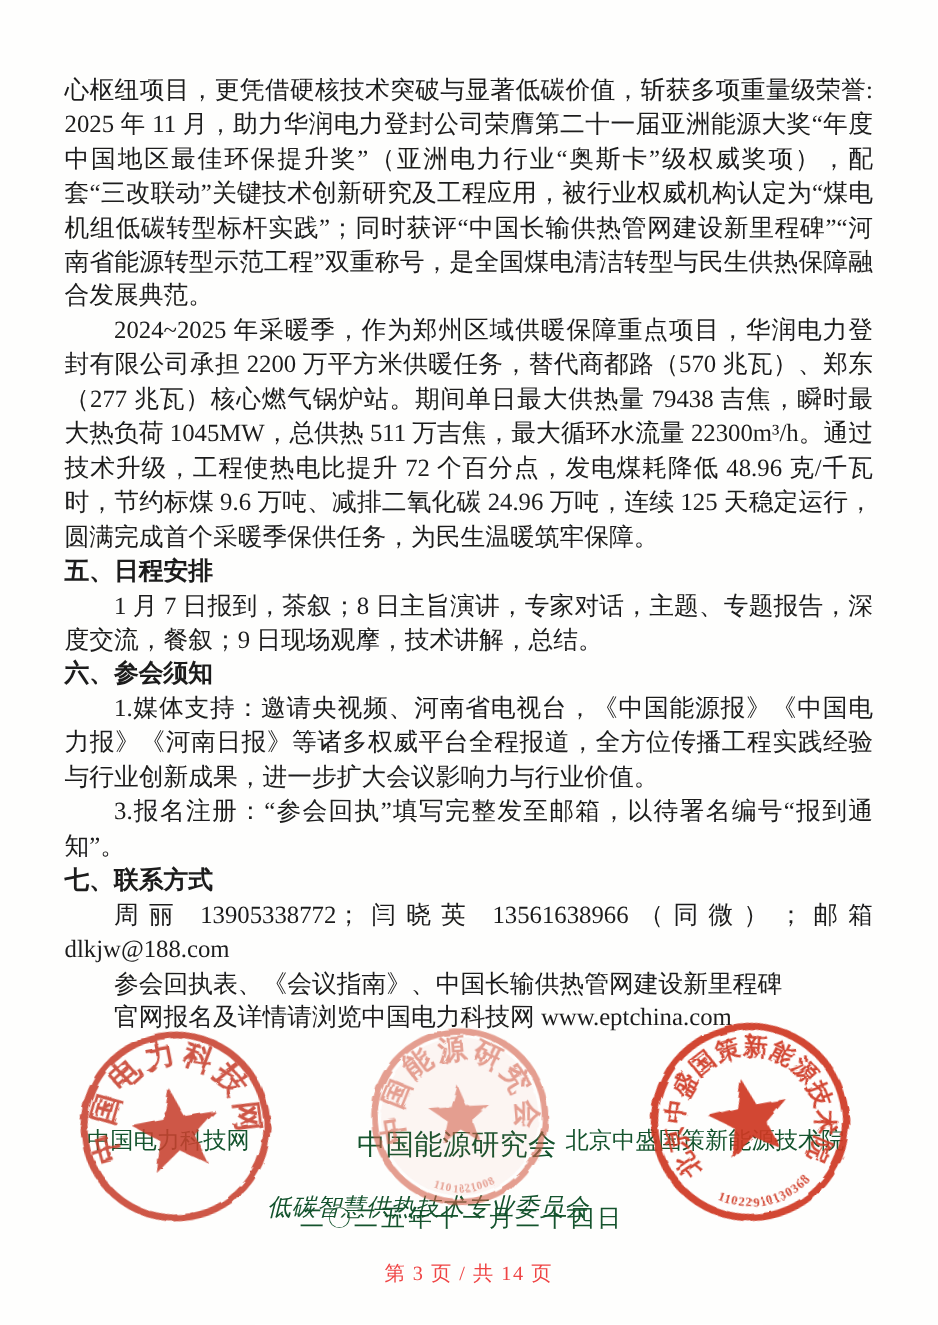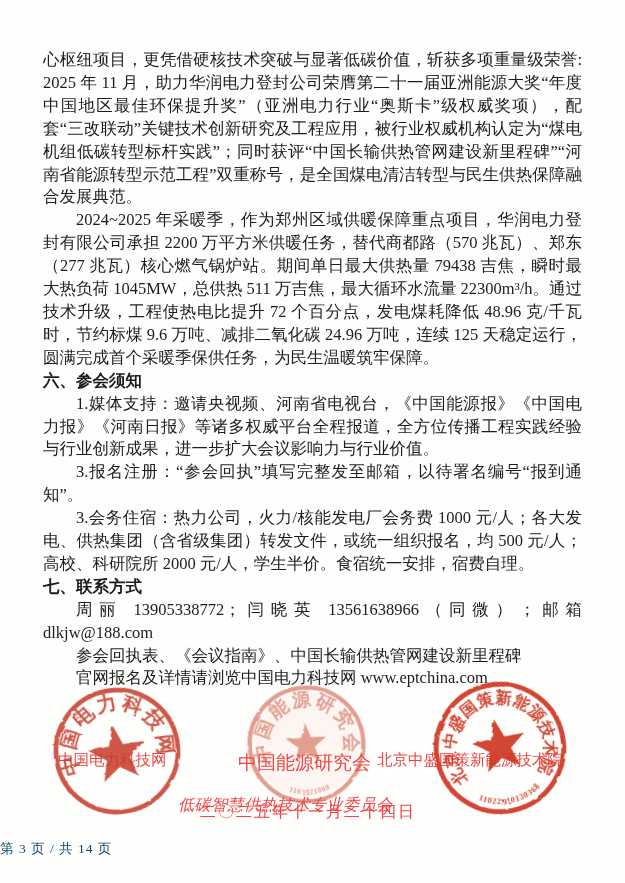--- a/index.html
+++ b/index.html
@@ -16,29 +16,29 @@
     left:43px; top:49px; width:539px;
     font-size:16.5px;
     line-height:22.9px;
     text-align:justify;
   }
   .content p { margin:0; text-indent:2em; }
   .content p.cont { text-indent:0; }
   .content h3 {
     margin:0; font-size:16.5px; line-height:22.9px; font-weight:bold;
   }
-  .sig { position:absolute; white-space:nowrap; color:#ef4444; }
+  .sig { position:absolute; white-space:nowrap; color:#14532d; }
   .org1 { left:58px;  top:750px; font-size:15.5px; }
   .org2 { left:238px; top:750px; font-size:19px; }
   .org3 { left:377px; top:750px; font-size:15.5px; }
   .committee { left:178px; top:795px; font-size:16px; letter-spacing:0.5px;font-style:italic; }
   .dateline  { left:200px; top:802px; font-size:16px; letter-spacing:2px; }
   .footer {
     position:absolute; left:0; top:840px; width:100%;
-    font-size:13.5px; color:#0c4a6e; letter-spacing:1px;
+    text-align:center; font-size:13.5px; color:#ef4444; letter-spacing:1px;
   }
   .sealbox { position:absolute; pointer-events:none; }
   .sealbox svg { width:100%; height:100%; mix-blend-mode:multiply; }
   .seal1 { left:50px;  top:684px; width:134px; height:134px; opacity:0.88; }
   .seal2 { left:244px; top:682px; width:125px; height:125px; opacity:0.60; }
   .seal3 { left:430px; top:678px; width:140px; height:140px; opacity:0.92; }
   .seal text { font-family:"Liberation Serif","DejaVu Serif",serif; font-weight:bold; }
 </style>
 </head>
 <body>
@@ -50,24 +50,25 @@
       <filter id="sealRough" x="-10%" y="-10%" width="120%" height="120%">
         <feTurbulence type="fractalNoise" baseFrequency="0.05 0.07" numOctaves="2" seed="7" result="noise"></feTurbulence>
         <feDisplacementMap in="SourceGraphic" in2="noise" scale="4"></feDisplacementMap>
       </filter>
     </defs>
   </svg>
 
   <div class="content">
     <p class="cont">心枢纽项目，更凭借硬核技术突破与显著低碳价值，斩获多项重量级荣誉: 2025 年 11 月，助力华润电力登封公司荣膺第二十一届亚洲能源大奖“年度中国地区最佳环保提升奖”（亚洲电力行业“奥斯卡”级权威奖项），配套“三改联动”关键技术创新研究及工程应用，被行业权威机构认定为“煤电机组低碳转型标杆实践”；同时获评“中国长输供热管网建设新里程碑”“河南省能源转型示范工程”双重称号，是全国煤电清洁转型与民生供热保障融合发展典范。</p>
     <p>2024~2025 年采暖季，作为郑州区域供暖保障重点项目，华润电力登封有限公司承担 2200 万平方米供暖任务，替代商都路（570 兆瓦）、郑东（277 兆瓦）核心燃气锅炉站。期间单日最大供热量 79438 吉焦，瞬时最大热负荷 1045MW，总供热 511 万吉焦，最大循环水流量 22300m³/h。通过技术升级，工程使热电比提升 72 个百分点，发电煤耗降低 48.96 克/千瓦时，节约标煤 9.6 万吨、减排二氧化碳 24.96 万吨，连续 125 天稳定运行，圆满完成首个采暖季保供任务，为民生温暖筑牢保障。</p>
+    <h3>五、日程安排</h3>
+    <p>1 月 7 日报到，茶叙；8 日主旨演讲，专家对话，主题、专题报告，深度交流，餐叙；9 日现场观摩，技术讲解，总结。</p>
     <h3>六、参会须知</h3>
     <p>1.媒体支持：邀请央视频、河南省电视台，《中国能源报》《中国电力报》《河南日报》等诸多权威平台全程报道，全方位传播工程实践经验与行业创新成果，进一步扩大会议影响力与行业价值。</p>
     <p>3.报名注册：“参会回执”填写完整发至邮箱，以待署名编号“报到通知”。</p>
-    <p>3.会务住宿：热力公司，火力/核能发电厂会务费 1000 元/人；各大发电、供热集团（含省级集团）转发文件，或统一组织报名，均 500 元/人；高校、科研院所 2000 元/人，学生半价。食宿统一安排，宿费自理。</p>
     <h3>七、联系方式</h3>
     <p>周丽 13905338772；闫晓英 13561638966（同微）；邮箱 dlkjw@188.com</p>
     <p>参会回执表、《会议指南》、中国长输供热管网建设新里程碑</p>
     <p>官网报名及详情请浏览中国电力科技网 www.eptchina.com</p>
   </div>
 
   <span class="sig org1">中国电力科技网</span>
   <span class="sig org2">中国能源研究会</span>
   <span class="sig org3">北京中盛国策新能源技术院</span>
   <span class="sig committee">低碳智慧供热技术专业委员会</span>

